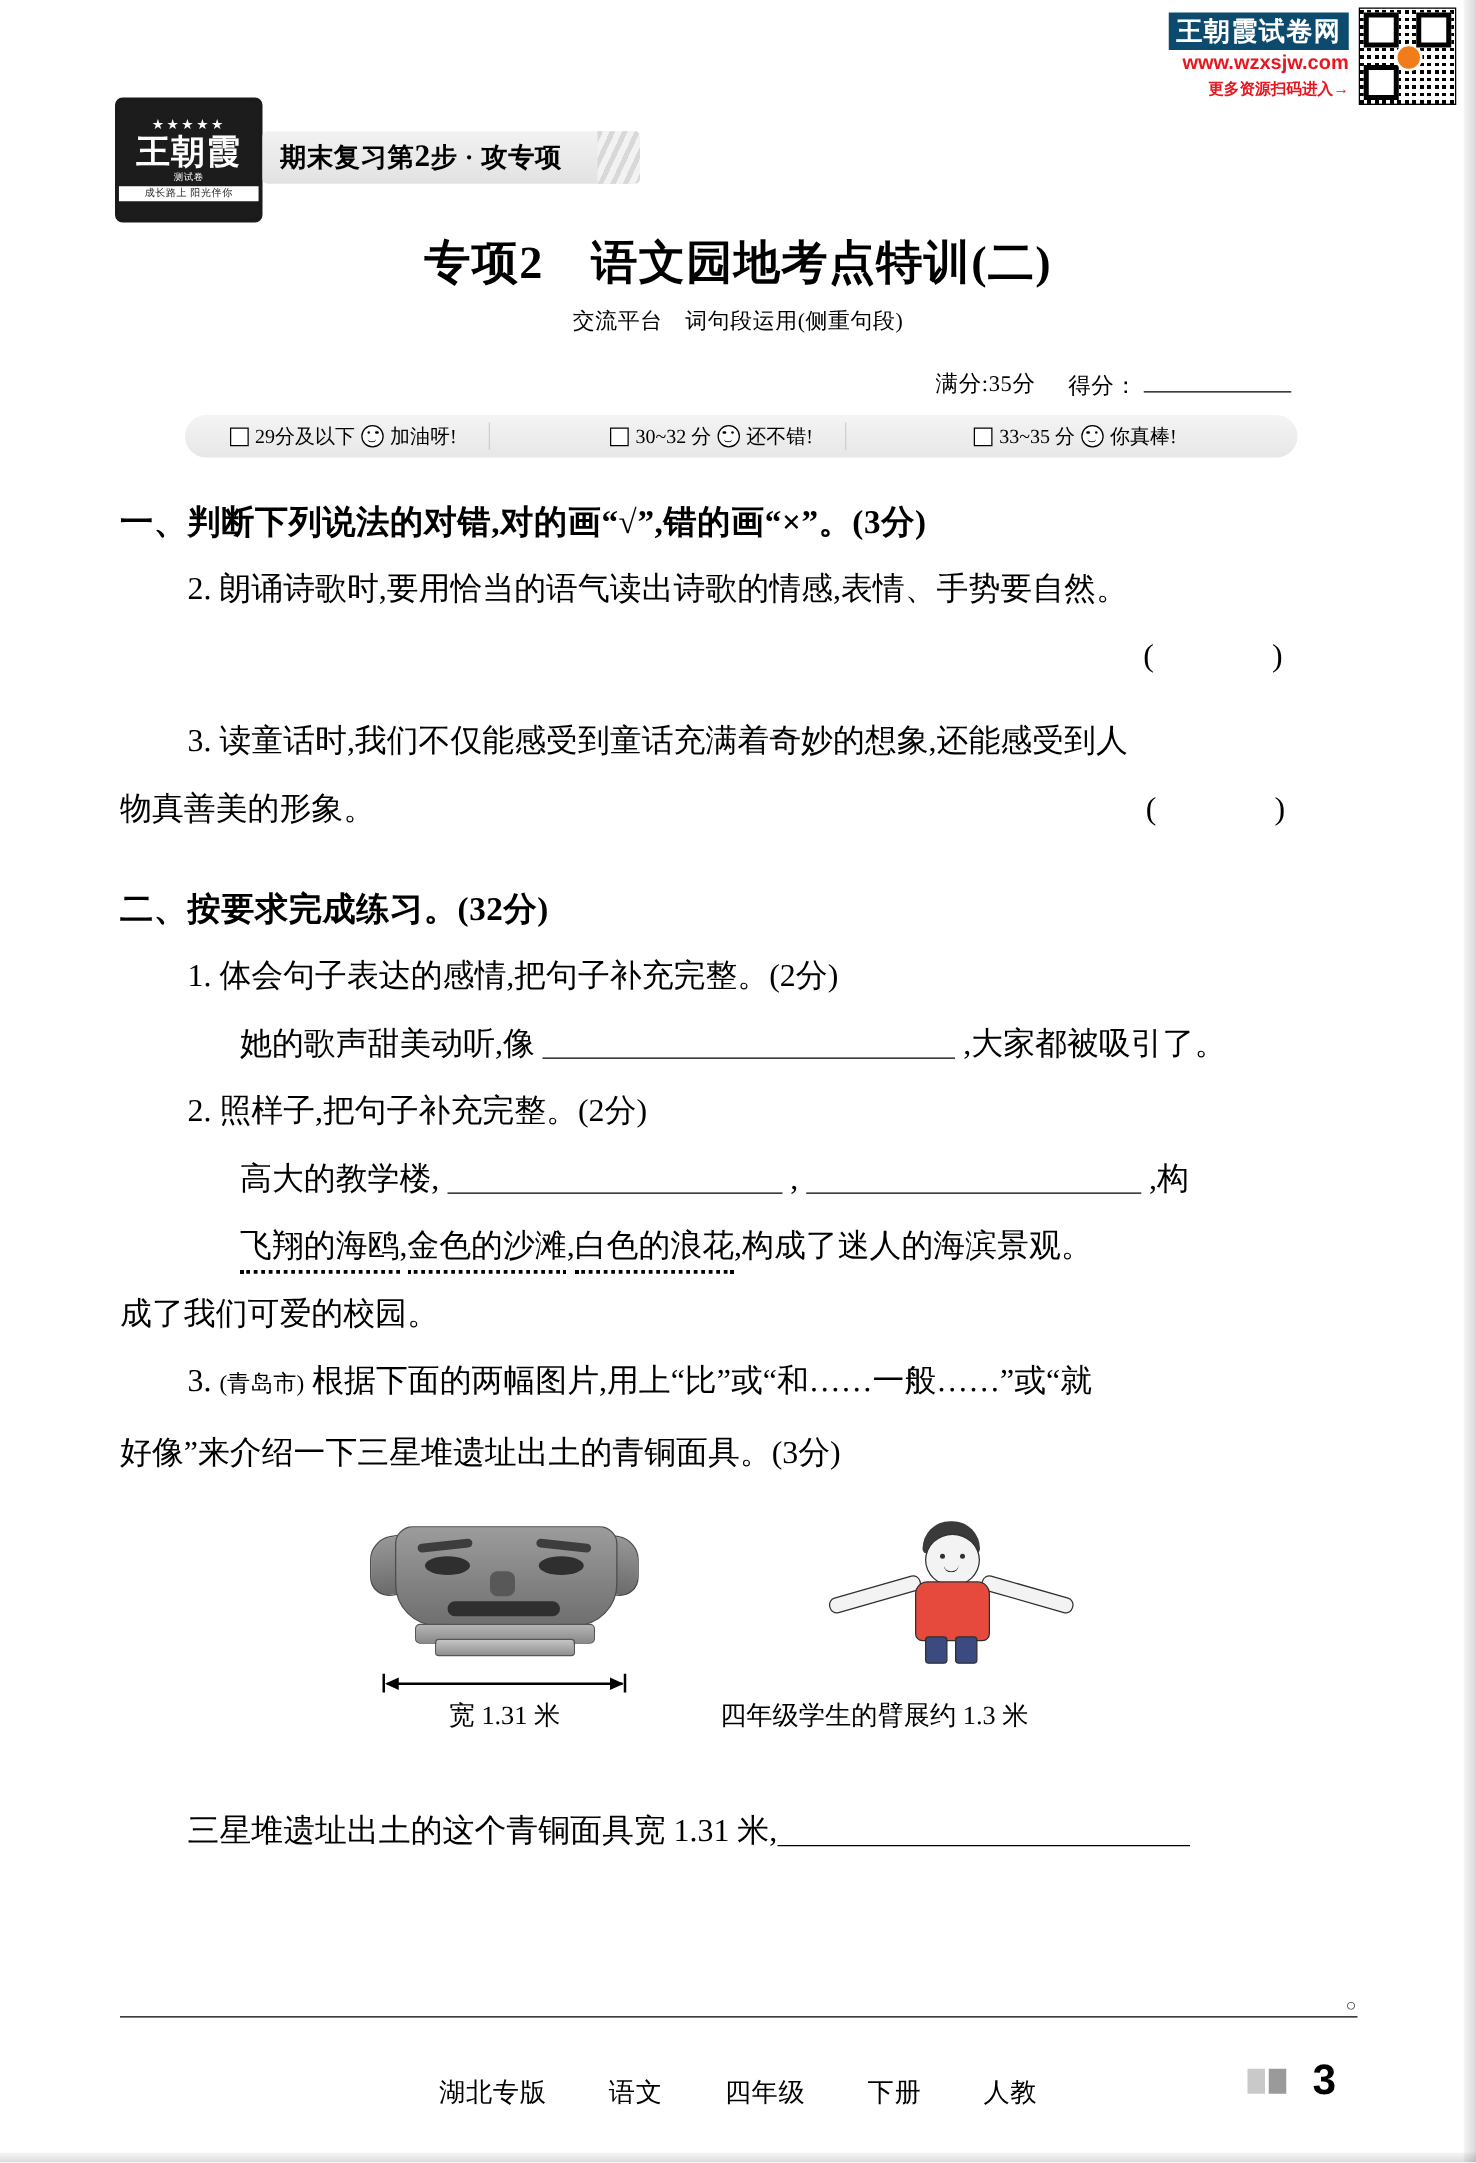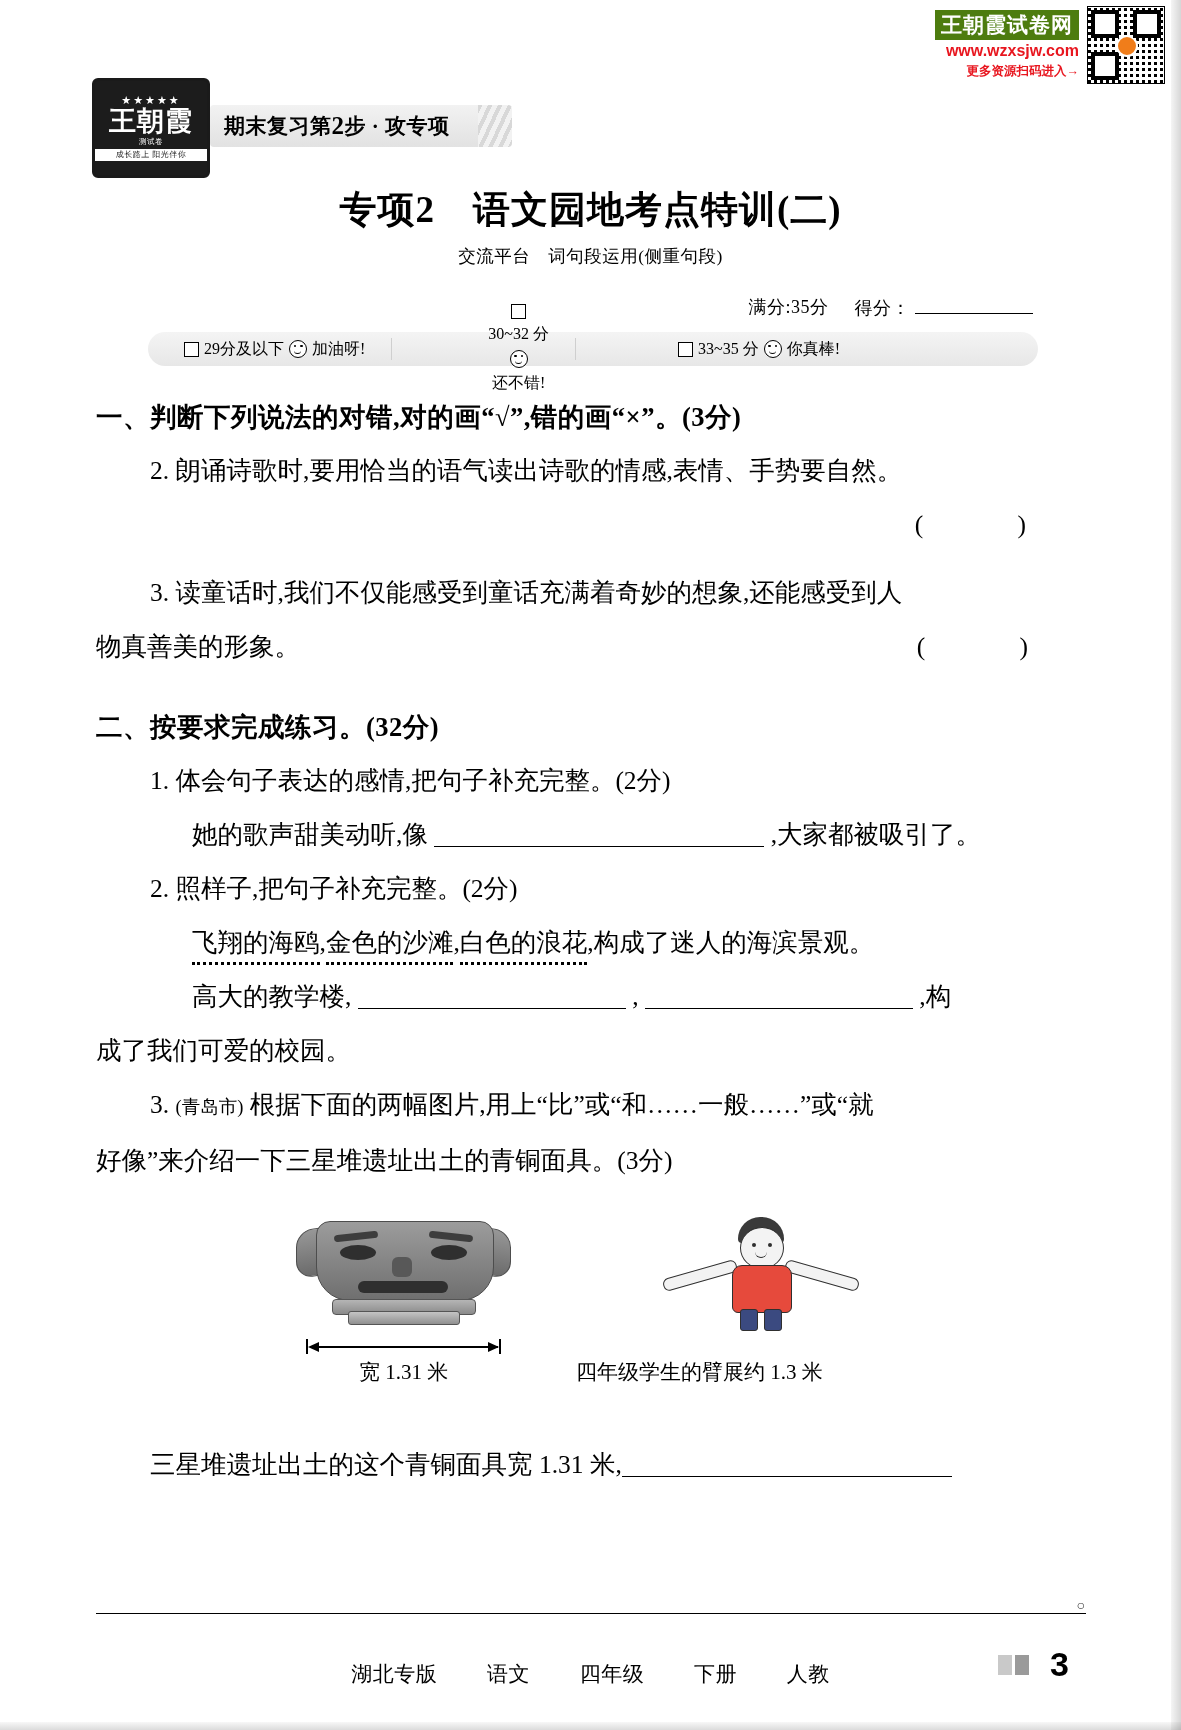--- a/index.html
+++ b/index.html
@@ -18,21 +18,21 @@
     background:#fff;
     display:flex; align-items:stretch;
   }
   .qr-banner .txt {
     flex:1; display:flex; flex-direction:column; justify-content:center;
     align-items:flex-end; padding-right:8px;
   }
   .qr-banner .t1 {
     font-family:"Liberation Sans", sans-serif;
     font-weight:bold; font-size:21px; letter-spacing:1px;
-    background:#4d7c0f; color:#fff; padding:1px 6px;
+    background:#0c4a6e; color:#fff; padding:1px 6px;
   }
   .qr-banner .t2 {
     font-family:"Liberation Sans", sans-serif;
     font-weight:bold; font-size:16px; color:#e8161f; margin-top:2px;
   }
   .qr-banner .t3 {
     font-family:"Liberation Sans", sans-serif;
     font-weight:bold; font-size:12.5px; color:#e8161f; margin-top:3px;
   }
   .qr-code {
@@ -124,21 +124,21 @@
 
   
   .rating {
     position:absolute; top:332px; left:148px; width:890px; height:34px;
     background:linear-gradient(#f4f4f4,#e7e7e7);
     border-radius:17px;
     display:flex; align-items:center;
   }
   .rating .seg { display:flex; align-items:center; gap:5px; font-size:16px; }
   .rating .seg.s1 { margin-left:36px; }
-  .rating .seg.s2 { margin-left:96px;flex-direction:column; }
+  .rating .seg.s2 { margin-left:96px; }
   .rating .seg.s3 { margin-left:102px; }
   .cbox {
     display:inline-block; width:13px; height:13px; border:1.4px solid #000; background:#fff;
   }
   .face {
     display:inline-block; width:16px; height:16px; border-radius:50%;
     border:1.3px solid #000; position:relative; background:#fff;
   }
   .face:before, .face:after {
     content:""; position:absolute; top:4px; width:2.4px; height:2.4px;
@@ -413,29 +413,29 @@
   <div class="indent1">1. 体会句子表达的感情,把句子补充完整。(2分)</div>
   <div class="indent2">
     <span>她的歌声甜美动听,像</span>
     <span class="blank-line bl-330"></span>
     <span>,大家都被吸引了。</span>
   </div>
 
   <div class="indent1">2. 照样子,把句子补充完整。(2分)</div>
 
   <div class="indent2">
-    <span class="dotted">飞翔的海鸥</span><span>,</span><span class="dotted">金色的沙滩</span><span>,</span><span class="dotted">白色的浪花</span><span>,构成了迷人的海滨景观。</span>
-  </div>
-
-  <div class="indent2">
     <span>高大的教学楼,</span>
     <span class="blank-line bl-268"></span>
     <span>,</span>
     <span class="blank-line bl-268"></span>
     <span>,构</span>
+  </div>
+
+  <div class="indent2">
+    <span class="dotted">飞翔的海鸥</span><span>,</span><span class="dotted">金色的沙滩</span><span>,</span><span class="dotted">白色的浪花</span><span>,构成了迷人的海滨景观。</span>
   </div>
   <div>成了我们可爱的校园。</div>
 
   <div class="indent1">
     <span>3.</span>
     <span class="small-city">(青岛市)</span>
     <span>根据下面的两幅图片,用上“比”或“和……一般……”或“就</span>
   </div>
   <div>好像”来介绍一下三星堆遗址出土的青铜面具。(3分)</div>
 </div>

